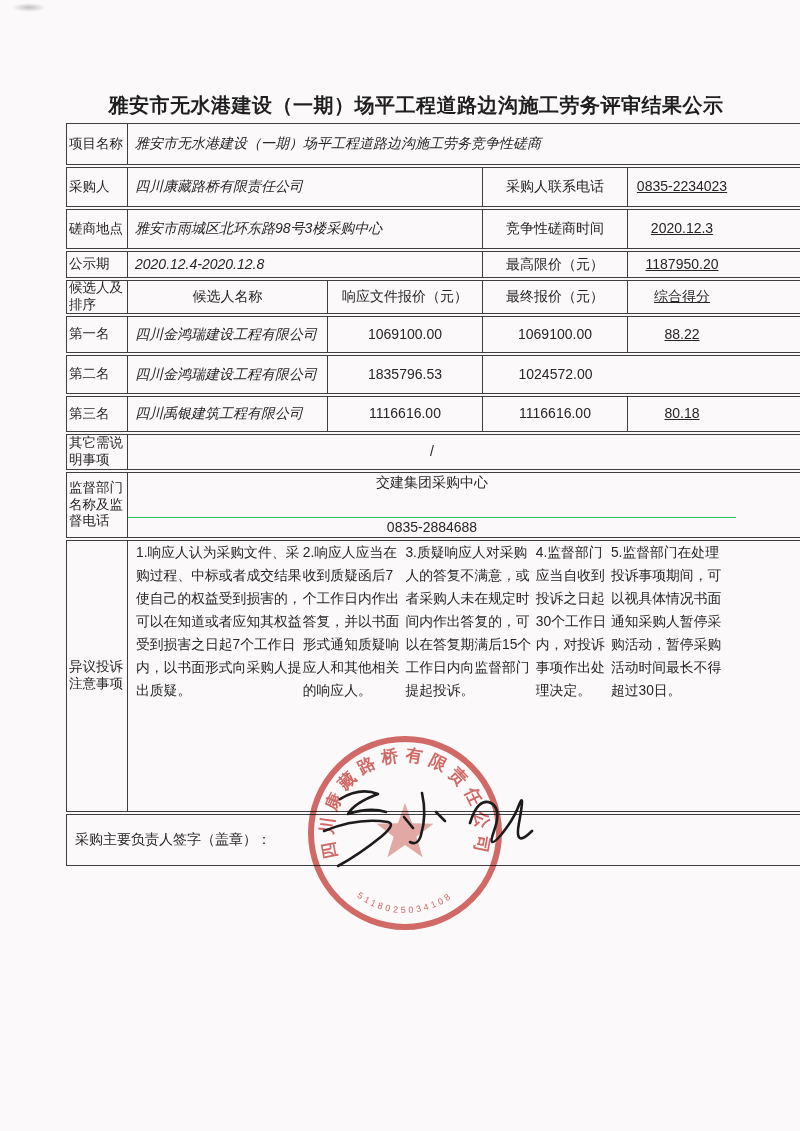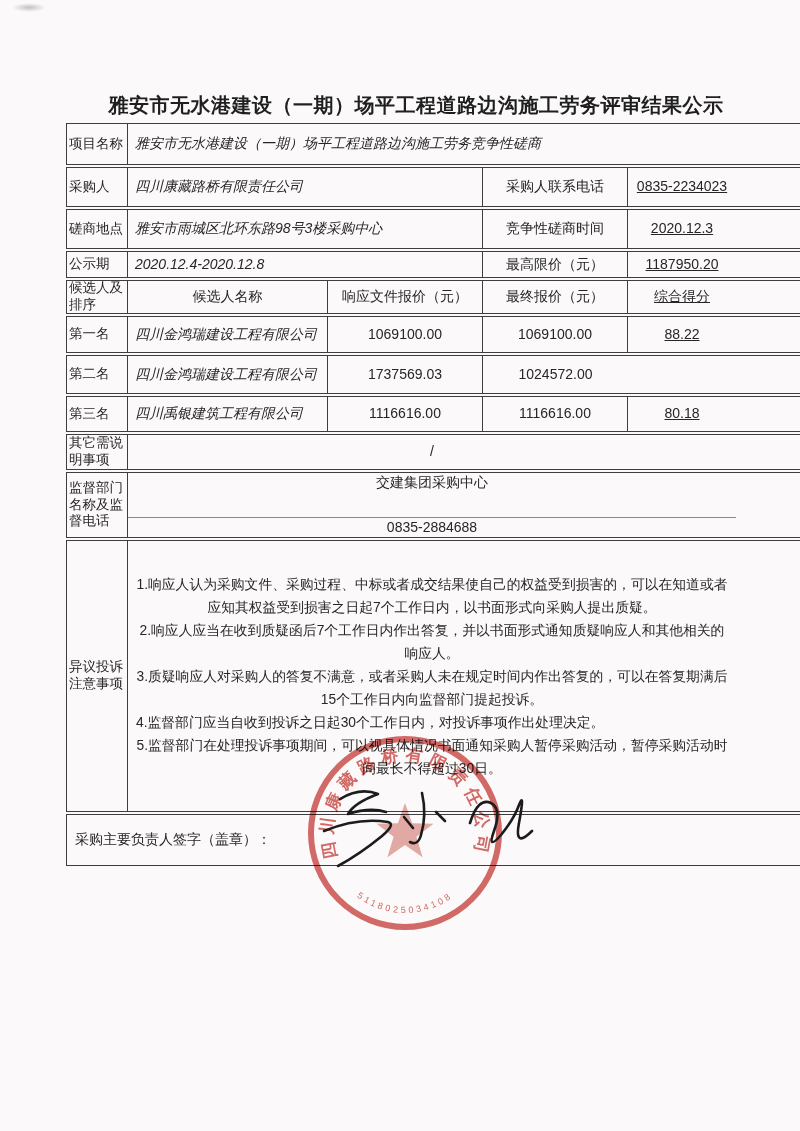--- a/index.html
+++ b/index.html
@@ -50,22 +50,22 @@
   .c23{width:355px;} .c2345{width:608px;} .cfull{width:669px;}
   .lbl{
     white-space:pre-line;justify-content:flex-start;text-align:left;
     padding:0 2px;font-size:13.5px;
   }
   .left{justify-content:flex-start;text-align:left;padding-left:7px;padding-right:4px;font-style:italic;}
   .substack{width:608px;display:flex;flex-direction:column;gap:24px;}
   .subrow{flex:1;display:flex;align-items:center;justify-content:center;font-size:14px;}
   .subrow + .subrow{border-top:1px solid #22c55e;}
   .obj{
-    flex-direction:column;align-items:flex-start;justify-content:center;
-    padding:0 8px 0 8px;text-align:center;
+    flex-direction:row;align-items:flex-start;justify-content:center;
+    padding:0 8px 0 8px;text-align:left;
   }
   .obj div{font-size:13.8px;line-height:23px;}
   .sig-row .cfull{justify-content:flex-start;padding-left:8px;}
   .overlay{position:absolute;pointer-events:none;}
   .stamp-svg{mix-blend-mode:multiply;}
 </style>
 </head>
 <body>
 
 <div class="page">
@@ -115,21 +115,21 @@
       <div class="cell lbl c1">第一名</div>
       <div class="cell c2 left">四川金鸿瑞建设工程有限公司</div>
       <div class="cell c3">1069100.00</div>
       <div class="cell c4">1069100.00</div>
       <div class="cell c5">88.22</div>
     </div>
 
     <div class="row" style="height:39px">
       <div class="cell lbl c1">第二名</div>
       <div class="cell c2 left">四川金鸿瑞建设工程有限公司</div>
-      <div class="cell c3">1737569.03</div>
+      <div class="cell c3">1835796.53</div>
       <div class="cell c4">1024572.00</div>
     </div>
 
     <div class="row" style="height:36px">
       <div class="cell lbl c1">第三名</div>
       <div class="cell c2 left">四川禹银建筑工程有限公司</div>
       <div class="cell c3">1116616.00</div>
       <div class="cell c4">1116616.00</div>
       <div class="cell c5">80.18</div>
     </div>

